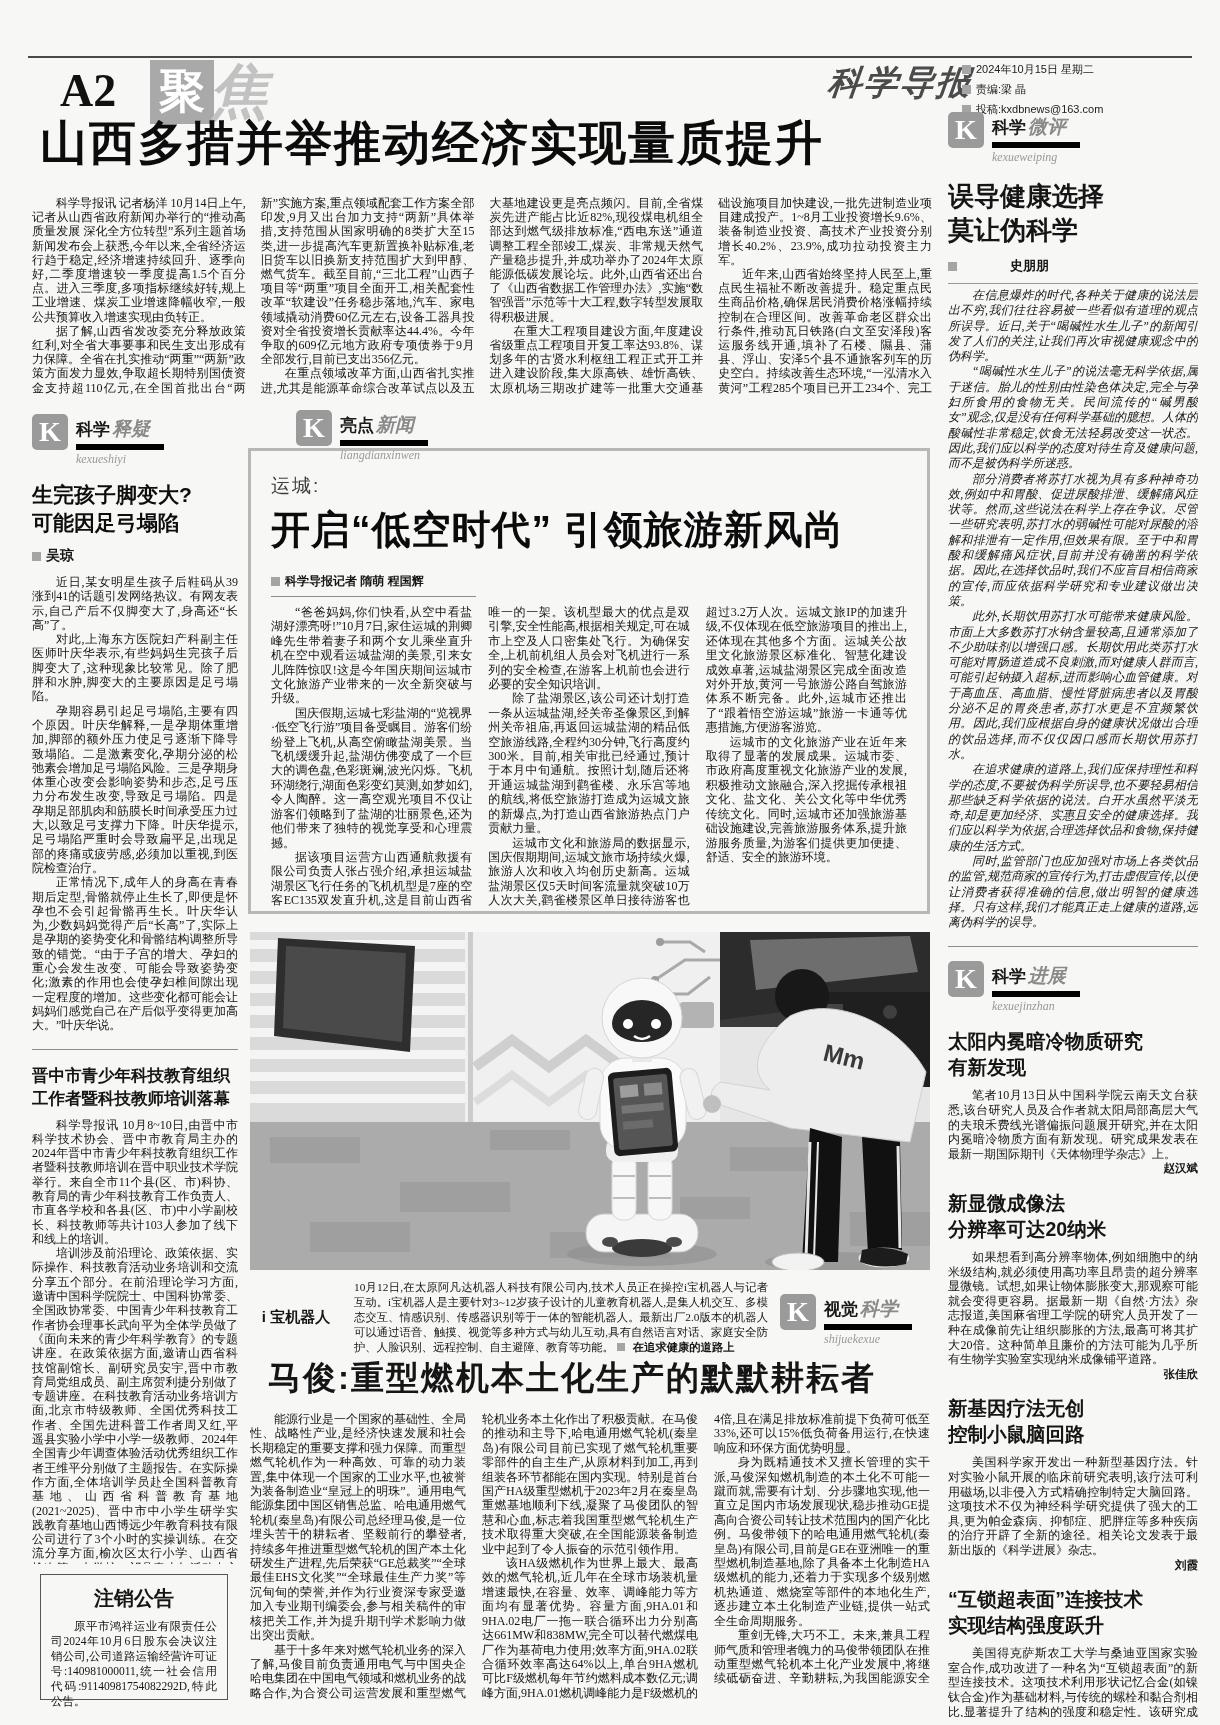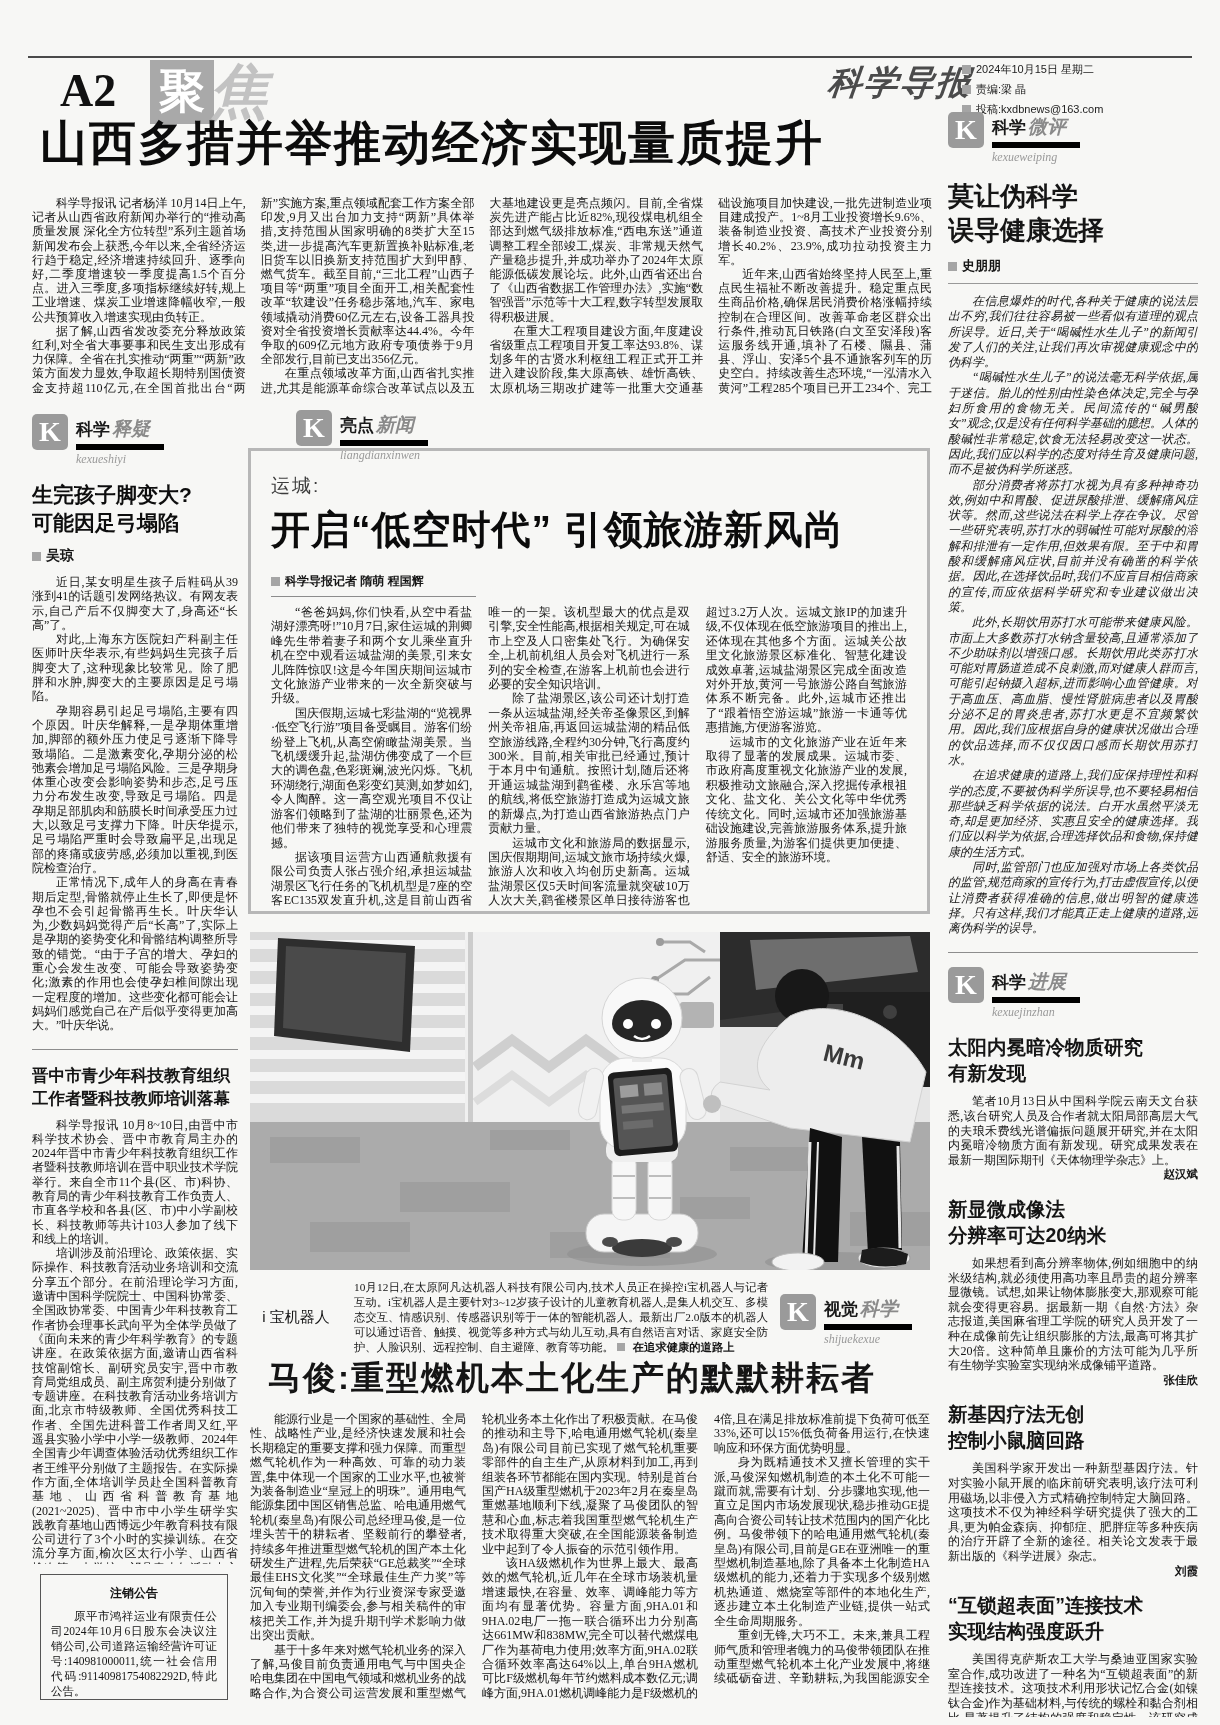--- a/index.html
+++ b/index.html
@@ -28,46 +28,46 @@
   
   .left-col{position:absolute;left:32px;top:414px;width:206px;height:1150px;overflow:hidden;}
   .shiyi-h{font-family:"Liberation Sans",sans-serif;font-size:21px;font-weight:800;line-height:28px;margin:14px 0 10px;color:#0d0d0d;}
   .byline{display:flex;align-items:center;font-family:"Liberation Sans",sans-serif;font-size:14px;font-weight:bold;margin:8px 0 10px;}
   .lc-body{font-size:12px;line-height:14.3px;text-align:justify;}
   .lc-div{border-top:1px solid #8d8d8d;margin:16px 0 14px;}
   .jz-h{font-family:"Liberation Sans",sans-serif;font-size:16.5px;font-weight:800;line-height:23px;margin:0 0 8px;}
   .sig{text-align:right;font-family:"Liberation Sans",sans-serif;font-weight:bold;font-size:11.5px;}
   
   .notice{position:absolute;left:40px;top:1574px;width:188px;height:126px;border:1.5px solid #555;background:#f7f7f5;padding:8px 10px;box-sizing:border-box;}
-  .notice .t{font-family:"Liberation Sans",sans-serif;text-align:center;font-size:12px;font-weight:800;margin:2px 0 7px;}
+  .notice .t{font-family:"Liberation Sans",sans-serif;text-align:center;font-size:20px;font-weight:800;margin:2px 0 7px;}
   .notice .b{font-size:11.5px;line-height:15px;text-align:justify;text-indent:2em;margin:0;}
   
   .ld-box{position:absolute;left:248px;top:448px;width:682px;height:466px;border:3px solid #b7b7b7;box-sizing:border-box;}
   .ld-brand{position:absolute;left:296px;top:410px;background:#f7f7f5;padding:0 14px 4px 0;}
   .ld-in{padding:22px 20px 0;}
   .ld-kicker{font-family:"Liberation Sans",sans-serif;font-size:19px;color:#3c3c3c;letter-spacing:2px;margin-bottom:4px;}
   .ld-headline{font-family:"Liberation Sans",sans-serif;font-size:39px;font-weight:800;letter-spacing:1px;color:#0b0b0b;white-space:nowrap;}
   .ld-byline{display:flex;align-items:center;font-family:"Liberation Sans",sans-serif;font-size:12px;font-weight:bold;margin:16px 0 6px;border-bottom:1px solid #8c8c8c;width:205px;padding-bottom:6px;}
   .ld-body{margin-top:8px;height:308px;column-count:3;column-gap:16px;column-fill:auto;overflow:hidden;font-size:12px;line-height:14.4px;text-align:justify;}
   
   .photo{position:absolute;left:250px;top:932px;width:680px;height:338px;background:#c9c9c9;}
   
   .cap{position:absolute;left:250px;top:1280px;width:680px;display:flex;gap:12px;}
-  .cap .label{width:92px;flex:none;font-family:"Liberation Sans",sans-serif;font-weight:normal;font-size:15px;display:flex;align-items:center;justify-content:center;}
+  .cap .label{width:92px;flex:none;font-family:"Liberation Sans",sans-serif;font-weight:bold;font-size:15px;display:flex;align-items:center;justify-content:center;}
   .cap .txt{flex:1;font-size:11.3px;line-height:15px;text-align:justify;}
   .cap .credit{font-family:"Liberation Sans",sans-serif;font-weight:bold;white-space:nowrap;}
   .cap .credit .sq{width:8px;height:8px;}
   .cap .logo{width:150px;flex:none;padding-top:14px;}
   
   .mj-headline{position:absolute;left:268px;top:1356px;font-family:"Liberation Sans",sans-serif;font-size:33px;font-weight:800;letter-spacing:2px;white-space:nowrap;}
   .mj-body{position:absolute;left:250px;top:1412px;width:680px;height:300px;column-count:3;column-gap:16px;column-fill:auto;overflow:hidden;font-size:12px;line-height:14.4px;text-align:justify;}
   
   .right-col{position:absolute;left:948px;top:112px;width:250px;height:1605px;overflow:hidden;}
   .wp-h{font-family:"Liberation Sans",sans-serif;font-size:26px;font-weight:800;line-height:34px;margin:14px 0 10px;}
-  .wp-byline{display:flex;align-items:center;font-family:"Liberation Sans",sans-serif;font-size:13px;font-weight:bold;border-bottom:1px solid #999;padding-bottom:8px;margin-bottom:10px;}
+  .wp-byline{display:flex;align-items:center;font-family:"Liberation Sans",sans-serif;font-size:13px;font-weight:bold;border-bottom:1px solid #999;padding-bottom:8px;margin-bottom:4px;gap:48px;}
   .wp-body{font-size:12px;line-height:15.3px;text-align:justify;font-style:italic;}
   .rc-div{border-top:1px solid #8d8d8d;margin:16px 0 14px;}
   .ji-t{font-family:"Liberation Sans",sans-serif;font-size:19.5px;font-weight:800;line-height:26px;margin:14px 0 8px;}
   .ji-b{font-size:12px;line-height:14.6px;text-align:justify;}
 </style>
 </head>
 <body>
 
 <div class="page">
 
@@ -301,22 +301,22 @@
 
   <div class="right-col">
     <div class="brand">
       <div class="kbox">K</div>
       <div class="bt">
         <div class="r1"><span>科学</span><span class="c2">微评</span></div>
         <div class="py">kexueweiping</div>
       </div>
     </div>
     <div class="wp-h">
+      <div>误导健康选择</div>
       <div>莫让伪科学</div>
-      <div>误导健康选择</div>
     </div>
     <div class="wp-byline">
         <span class="sq"></span>
         <span>史朋朋</span>
       </div>
     <div class="wp-body">
       <p class="np">在信息爆炸的时代,各种关于健康的说法层出不穷,我们往往容易被一些看似有道理的观点所误导。近日,关于“喝碱性水生儿子”的新闻引发了人们的关注,让我们再次审视健康观念中的伪科学。</p>
       <p class="np">“喝碱性水生儿子”的说法毫无科学依据,属于迷信。胎儿的性别由性染色体决定,完全与孕妇所食用的食物无关。民间流传的“碱男酸女”观念,仅是没有任何科学基础的臆想。人体的酸碱性非常稳定,饮食无法轻易改变这一状态。因此,我们应以科学的态度对待生育及健康问题,而不是被伪科学所迷惑。</p>
       <p class="np">部分消费者将苏打水视为具有多种神奇功效,例如中和胃酸、促进尿酸排泄、缓解痛风症状等。然而,这些说法在科学上存在争议。尽管一些研究表明,苏打水的弱碱性可能对尿酸的溶解和排泄有一定作用,但效果有限。至于中和胃酸和缓解痛风症状,目前并没有确凿的科学依据。因此,在选择饮品时,我们不应盲目相信商家的宣传,而应依据科学研究和专业建议做出决策。</p>
       <p class="np">此外,长期饮用苏打水可能带来健康风险。市面上大多数苏打水钠含量较高,且通常添加了不少助味剂以增强口感。长期饮用此类苏打水可能对胃肠道造成不良刺激,而对健康人群而言,可能引起钠摄入超标,进而影响心血管健康。对于高血压、高血脂、慢性肾脏病患者以及胃酸分泌不足的胃炎患者,苏打水更是不宜频繁饮用。因此,我们应根据自身的健康状况做出合理的饮品选择,而不仅仅因口感而长期饮用苏打水。</p>

